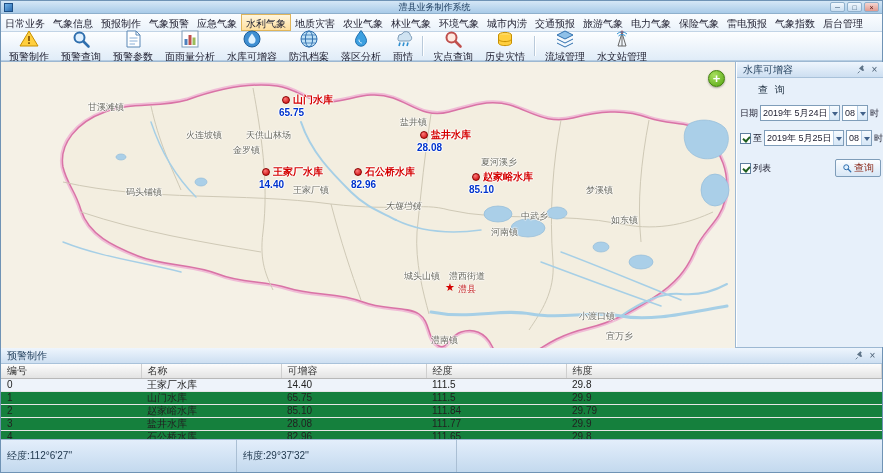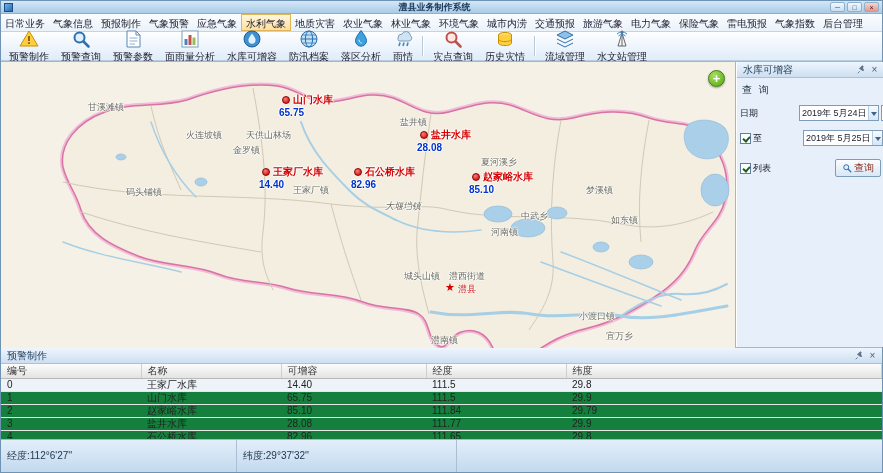--- a/index.html
+++ b/index.html
@@ -4,21 +4,21 @@
 <style>
   * { box-sizing: border-box; margin: 0; padding: 0; }
   html,body { width:883px; height:473px; overflow:hidden; }
   body { font-family:"Liberation Sans","DejaVu Sans",sans-serif; font-size:10px; color:#222; }
   .window { width:883px; height:473px; display:flex; flex-direction:column; background:#e9f1fa; border:1px solid #6f93b5; }
 
   
   .titlebar { height:13px; flex:none; position:relative; display:flex; align-items:center;
     background:linear-gradient(#d5e7f6,#a9cbe8); border-bottom:1px solid #8fb0cc; }
   .app-icon { width:9px; height:9px; margin-left:3px; background:linear-gradient(135deg,#6fb1e8,#2b6cb0); border:1px solid #1d4f85; }
-  .title-text { position:absolute; left:0; right:14px; text-align:center; font-size:9px; color:#1a3a5c;font-weight:bold; }
+  .title-text { position:absolute; left:0; right:14px; text-align:center; font-size:9px; color:#1a3a5c; }
   .win-btns { margin-left:auto; display:flex; gap:2px; margin-right:3px; position:relative; z-index:2; }
   .win-btn { width:15px; height:10px; font-size:7px; line-height:9px; text-align:center; color:#2a4a66;
     background:linear-gradient(#f2f8fe,#cadef0); border:1px solid #8fb0cc; border-radius:2px; }
   .win-btn.close { background:linear-gradient(#f6d5d0,#e09a90); color:#5c1410; }
 
   
   .menubar { height:18px; flex:none; display:flex; align-items:stretch; background:linear-gradient(#fbfdff,#eaf2fa);
     border-bottom:1px solid #c2d4e6; }
   .menu-item { padding:3px 4px 0 4px; font-size:10px; color:#223; white-space:nowrap; cursor:default; }
   .menu-item.active { background:linear-gradient(#fff6dd,#ffdf9e); border:1px solid #e0b55a; padding-top:2px; }
@@ -59,29 +59,29 @@
 
   
   .dock { width:148px; flex:none; display:flex; flex-direction:column; background:#e7f0fa; border-left:1px solid #fff; }
   .dock-hdr, .out-hdr { height:16px; flex:none; display:flex; align-items:center; padding:0 4px 0 6px;
     background:linear-gradient(#eef5fd,#cddff1); border-bottom:1px solid #a9c2da; font-size:10px; color:#1c3a58; }
   .hdr-title { flex:1; white-space:nowrap; overflow:hidden; }
   .hdr-btn { width:11px; height:11px; display:flex; align-items:center; justify-content:center; margin-left:2px;
     color:#4a5f74; font-size:10px; line-height:10px; }
   .hdr-btn svg { width:9px; height:9px; display:block; }
   .dock-body { flex:1; padding:3px 3px; font-size:9px; color:#223; }
-  .section-title { font-size:10px; color:#234; margin:2px 0 8px 2px; letter-spacing:2px; }
+  .section-title { font-size:10px; color:#234; margin:2px 0 8px 18px; letter-spacing:2px; }
   .qrow { display:flex; align-items:center; margin-bottom:9px; gap:2px; }
   .qlabel { white-space:nowrap; }
   .combo { display:flex; align-items:center; height:16px; background:#fff; border:1px solid #7f9db9; }
   .combo-text { flex:1; padding:0 2px; white-space:nowrap; overflow:hidden; font-size:9px; }
   .combo-arrow { width:10px; align-self:stretch; display:flex; align-items:center; justify-content:center;
     border-left:1px solid #b5cde4; background:linear-gradient(#f6fbff,#d5e6f6); }
   .combo-arrow::after { content:''; border:3px solid transparent; border-top:4px solid #41618a; margin-top:4px; }
-  .combo.date { width:80px;margin-left:39px; }
+  .combo.date { width:80px; }
   .combo.hour { width:26px; }
   .checkbox { width:11px; height:11px; background:#fff; border:1px solid #5f7f9f; position:relative; flex:none; }
   .checkbox.checked::after { content:''; position:absolute; left:2px; top:2px; width:5px; height:3px;
     border-left:2px solid #1d5e1d; border-bottom:2px solid #1d5e1d; transform:rotate(-48deg); }
   .qrow.last { margin-top:13px; }
   .query-btn { margin-left:auto; height:18px; width:46px; display:flex; align-items:center; justify-content:center; gap:2px;
     background:linear-gradient(#fbfdff,#d8e7f6); border:1px solid #7f9db9; border-radius:2px; }
   .query-btn svg { width:10px; height:10px; }
   .query-btn .qtxt { font-size:10px; color:#8b2a1a; }
 

